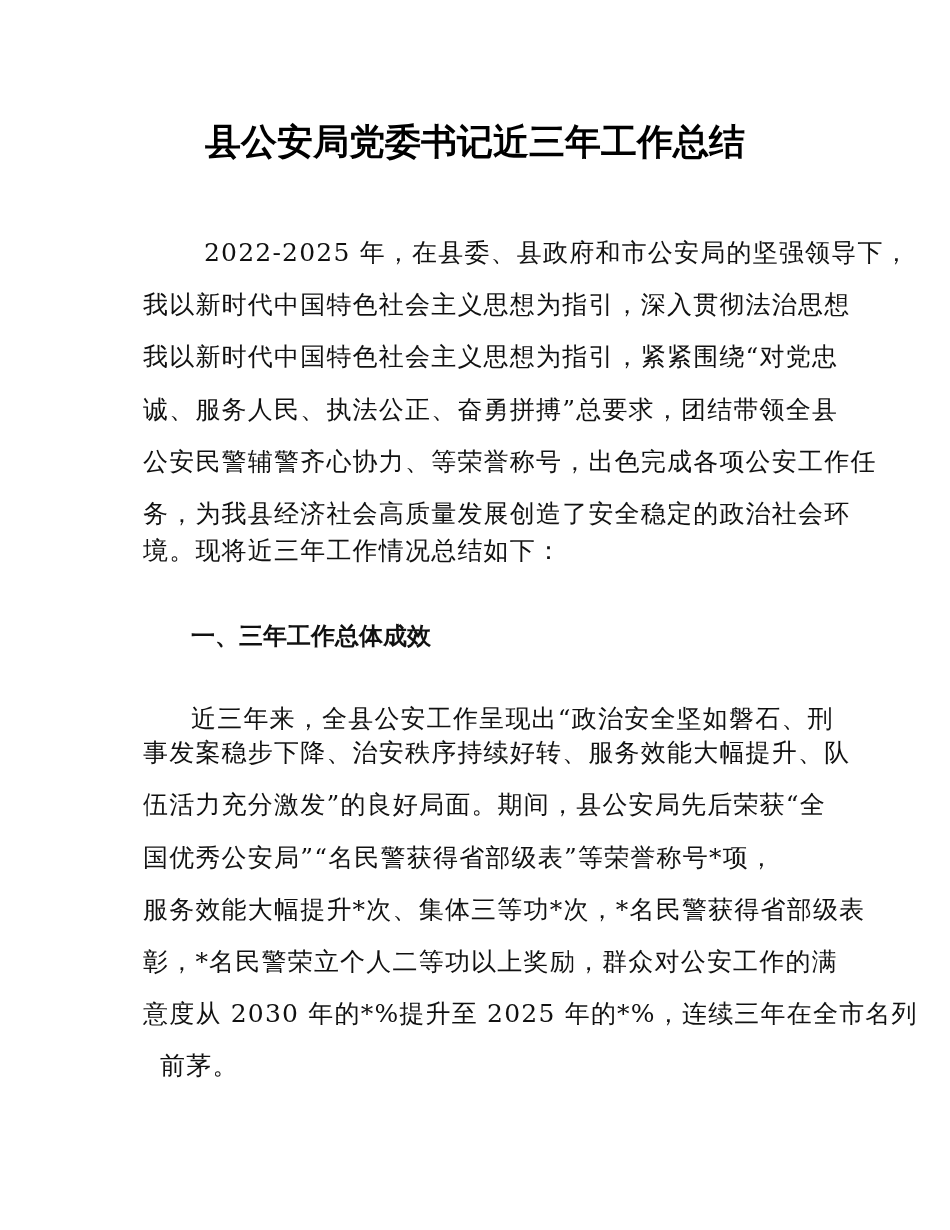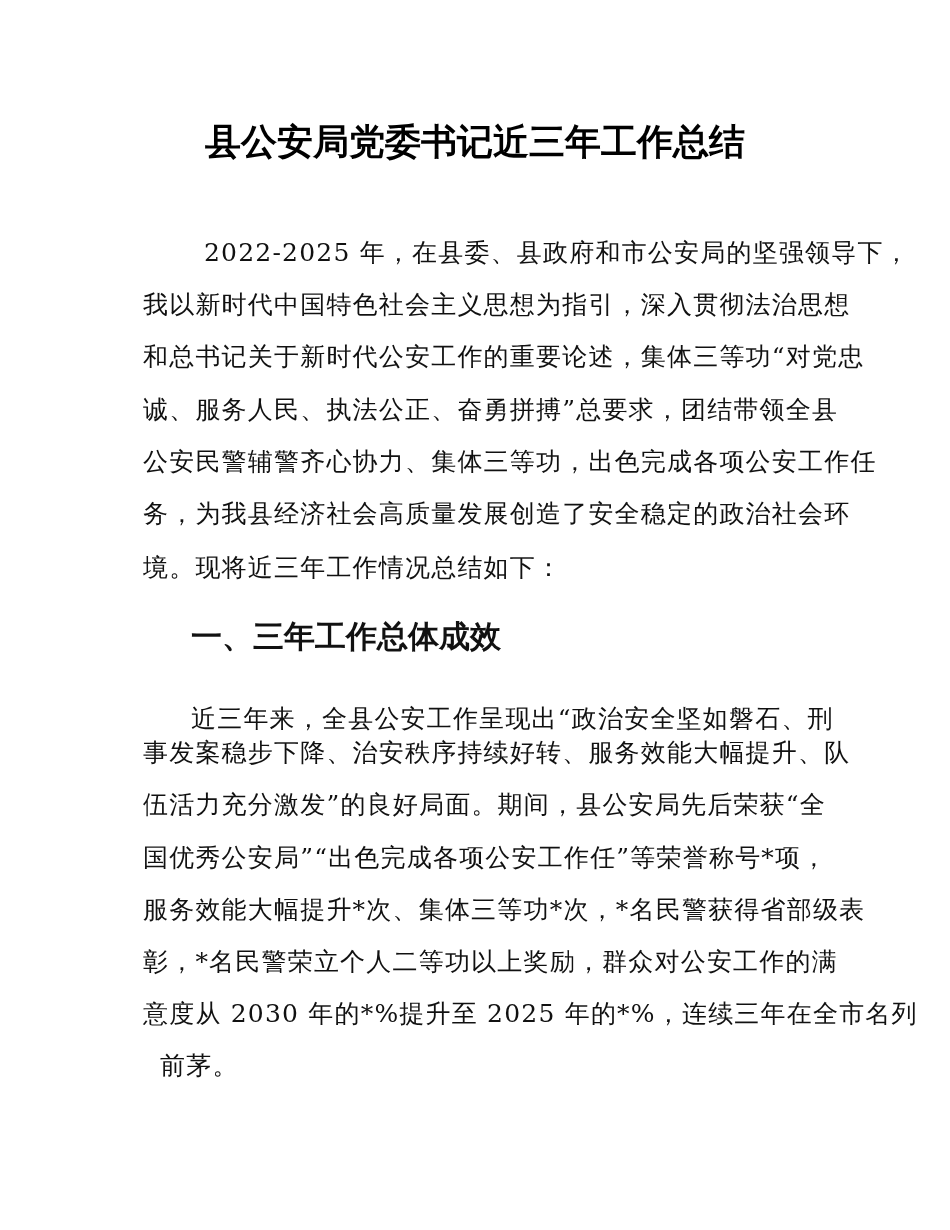--- a/index.html
+++ b/index.html
@@ -51,48 +51,48 @@
     }
     .line.indent {
       left: 48px;
     }
     .heading {
       position: absolute;
       left: 191px;
       white-space: nowrap;
       font-family: "DejaVu Sans", "Liberation Sans", sans-serif;
       font-weight: bold;
-      font-size: 31px;
+      font-size: 24px;
       line-height: 34px;
       color: #111111;
     }
   </style>
 </head>
 <body>
 
 <div class="page">
 
   <h1 class="title" style="margin:0;">县公安局党委书记近三年工作总结</h1>
 
   <div class="body-text" style="top:236px;">
     <div class="line indent" style="top:0px;margin-left:13px;">2022-2025 年，在县委、县政府和市公安局的坚强领导下，</div>
     <div class="line" style="top:52px;">我以新时代中国特色社会主义思想为指引，深入贯彻法治思想</div>
-    <div class="line" style="top:104px;">和总书记关于新时代公安工作的重要论述，集体三等功“对党忠</div>
+    <div class="line" style="top:104px;">我以新时代中国特色社会主义思想为指引，紧紧围绕“对党忠</div>
     <div class="line" style="top:157px;">诚、服务人民、执法公正、奋勇拼搏”总要求，团结带领全县</div>
-    <div class="line" style="top:209px;">公安民警辅警齐心协力、集体三等功，出色完成各项公安工作任</div>
+    <div class="line" style="top:209px;">公安民警辅警齐心协力、等荣誉称号，出色完成各项公安工作任</div>
     <div class="line" style="top:261px;">务，为我县经济社会高质量发展创造了安全稳定的政治社会环</div>
-    <div class="line" style="top:315px;font-family:Liberation Serif, serif;">境。现将近三年工作情况总结如下：</div>
+    <div class="line" style="top:298px;font-family:Liberation Serif, serif;">境。现将近三年工作情况总结如下：</div>
   </div>
 
   <div class="heading" style="top:619px;">一、三年工作总体成效</div>
 
   <div class="body-text" style="top:684px;">
     <div class="line indent" style="top:0px;margin-top:18px;">近三年来，全县公安工作呈现出“政治安全坚如磐石、刑</div>
     <div class="line" style="top:52px;">事发案稳步下降、治安秩序持续好转、服务效能大幅提升、队</div>
     <div class="line" style="top:104px;">伍活力充分激发”的良好局面。期间，县公安局先后荣获“全</div>
-    <div class="line" style="top:157px;">国优秀公安局”“出色完成各项公安工作任”等荣誉称号*项，</div>
+    <div class="line" style="top:157px;">国优秀公安局”“名民警获得省部级表”等荣誉称号*项，</div>
     <div class="line" style="top:209px;">服务效能大幅提升*次、集体三等功*次，*名民警获得省部级表</div>
     <div class="line" style="top:261px;">彰，*名民警荣立个人二等功以上奖励，群众对公安工作的满</div>
     <div class="line" style="top:313px;">意度从 2030 年的*%提升至 2025 年的*%，连续三年在全市名列</div>
     <div class="line" style="top:365px;margin-left:17px;">前茅。</div>
   </div>
 
 </div>
 
 </body></html>

